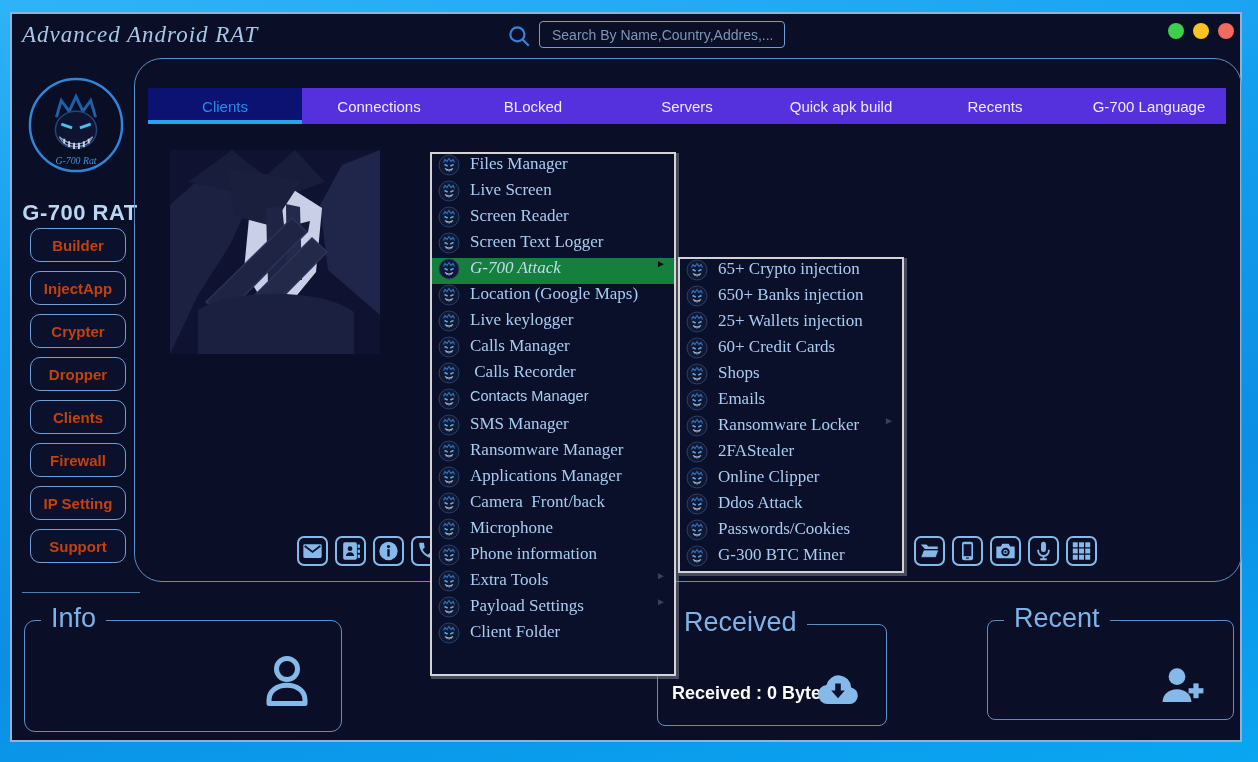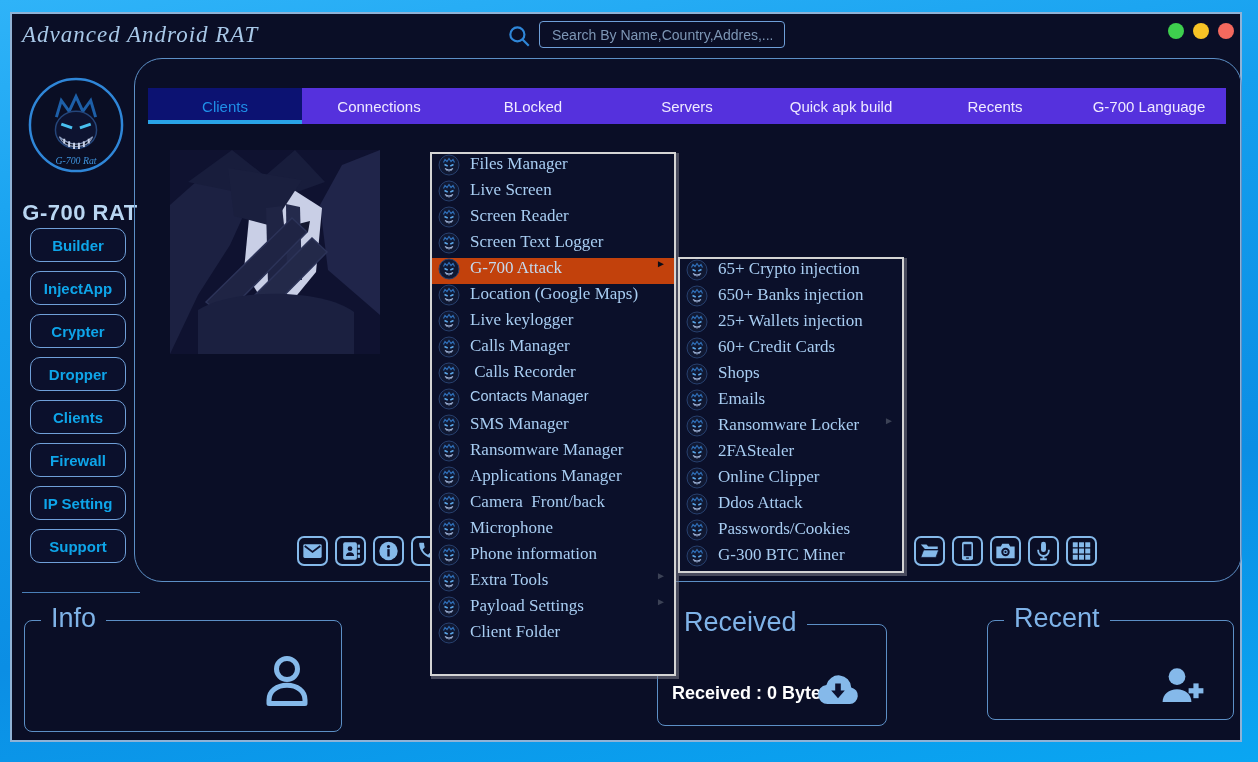--- a/index.html
+++ b/index.html
@@ -19,21 +19,21 @@
   #search-input::placeholder { color:#7d96b5; }
   #window-controls { left:1156px; top:9px; display:flex; gap:9px; }
   .win-dot { width:16px; height:16px; border-radius:50%; }
 
   
   #sidebar-logo { left:15px; top:62px; width:98px; height:98px; }
   #app-name { left:0; top:186px; width:136px; text-align:center; font-size:22px; font-weight:bold;
     color:#b9d6f2; letter-spacing:0.5px; }
   #sidebar-buttons { left:18px; top:214px; display:flex; flex-direction:column; gap:9px; }
   .side-btn { width:96px; height:34px; background:#0b102c; border:1px solid #6f9fd8;
-    border-radius:10px; color:#0ea5e9; font-size:15px; font-weight:bold;
+    border-radius:10px; color:#c2410c; font-size:15px; font-weight:bold;
     font-family:"Liberation Sans",sans-serif; cursor:pointer; }
   #sidebar-divider { left:10px; top:578px; width:118px; height:1px; background:#4a7fb8; }
 
   
   #main-panel { left:122px; top:44px; width:1108px; height:524px; border:1px solid #5c8fc6;
     border-radius:28px; }
   #tab-bar { left:136px; top:74px; width:1078px; height:36px; display:flex; background:#5531dd; }
   .tab { flex:1; display:flex; align-items:center; justify-content:center; font-size:15px;
     color:#efeaff; cursor:pointer; }
   .tab.active { background:#0c1272; color:#1f8fe8; box-shadow:inset 0 -4px 0 #29a3e8; }
@@ -52,31 +52,31 @@
   .menu { background:#0b102a; border:2px solid #d4d4d4;
     box-shadow:2px 2px 0 1px rgba(125,125,138,.55); z-index:30; }
   #context-menu { left:418px; top:138px; width:246px; height:524px; }
   #attack-submenu { left:666px; top:243px; width:226px; height:316px; z-index:31; }
   .menu-item { height:26px; display:flex; padding:0 8px 0 6px; cursor:pointer; }
   .mi-icon { width:22px; height:22px; flex:0 0 22px; }
   .mi-icon svg { display:block; width:100%; height:100%; }
   .mi-label { margin-left:10px; flex:1; font-family:"Liberation Serif",serif; font-size:17px;
     color:#a8cdf2; white-space:pre; overflow:hidden; }
   .menu-item.sans .mi-label { font-family:"Liberation Sans",sans-serif; font-size:14.5px; }
-  .menu-item.selected { background:#c2410c; }
+  .menu-item.selected { background:#15803d;font-style:italic; }
   .menu-item.selected .mi-label { color:#c4d9ef; }
   .mi-arrow { width:12px; text-align:right; font-size:10px; color:#3c4256; visibility:hidden; }
   .menu-item.has-submenu .mi-arrow { visibility:visible; }
   .menu-item.selected .mi-arrow { color:#0a0d18; }
 
   
   .fbox { border:1px solid #5c8fc6; border-radius:8px; }
   .fbox .legend { position:absolute; top:-18px; left:16px; background:#0a0e26; padding:0 10px;
     font-size:27px; color:#7fb3e8; }
-  #fs-info { left:12px; top:606px; width:318px; height:112px; }
+  #fs-info { left:12px; top:606px; width:318px; height:112px;border-radius:11px; }
   #fs-sent { left:338px; top:610px; width:228px; height:102px; }
   #fs-received { left:645px; top:610px; width:230px; height:102px; }
   #fs-recent { left:975px; top:606px; width:247px; height:100px; }
   .fbox > div, .fbox > span { position:absolute; }
   #info-lines { left:30px; top:32px; width:210px; text-align:center; }
   .info-line { color:#fff; font-weight:bold; font-size:19px; line-height:26px; }
   #info-person { right:24px; top:30px; width:60px; height:60px; }
   #sent-text { left:22px; top:58px; color:#fff; font-weight:bold; font-size:18px; }
   #sent-cloud { right:26px; top:40px; width:56px; height:48px; }
   #received-text { left:14px; top:58px; color:#fff; font-weight:bold; font-size:18px; }

